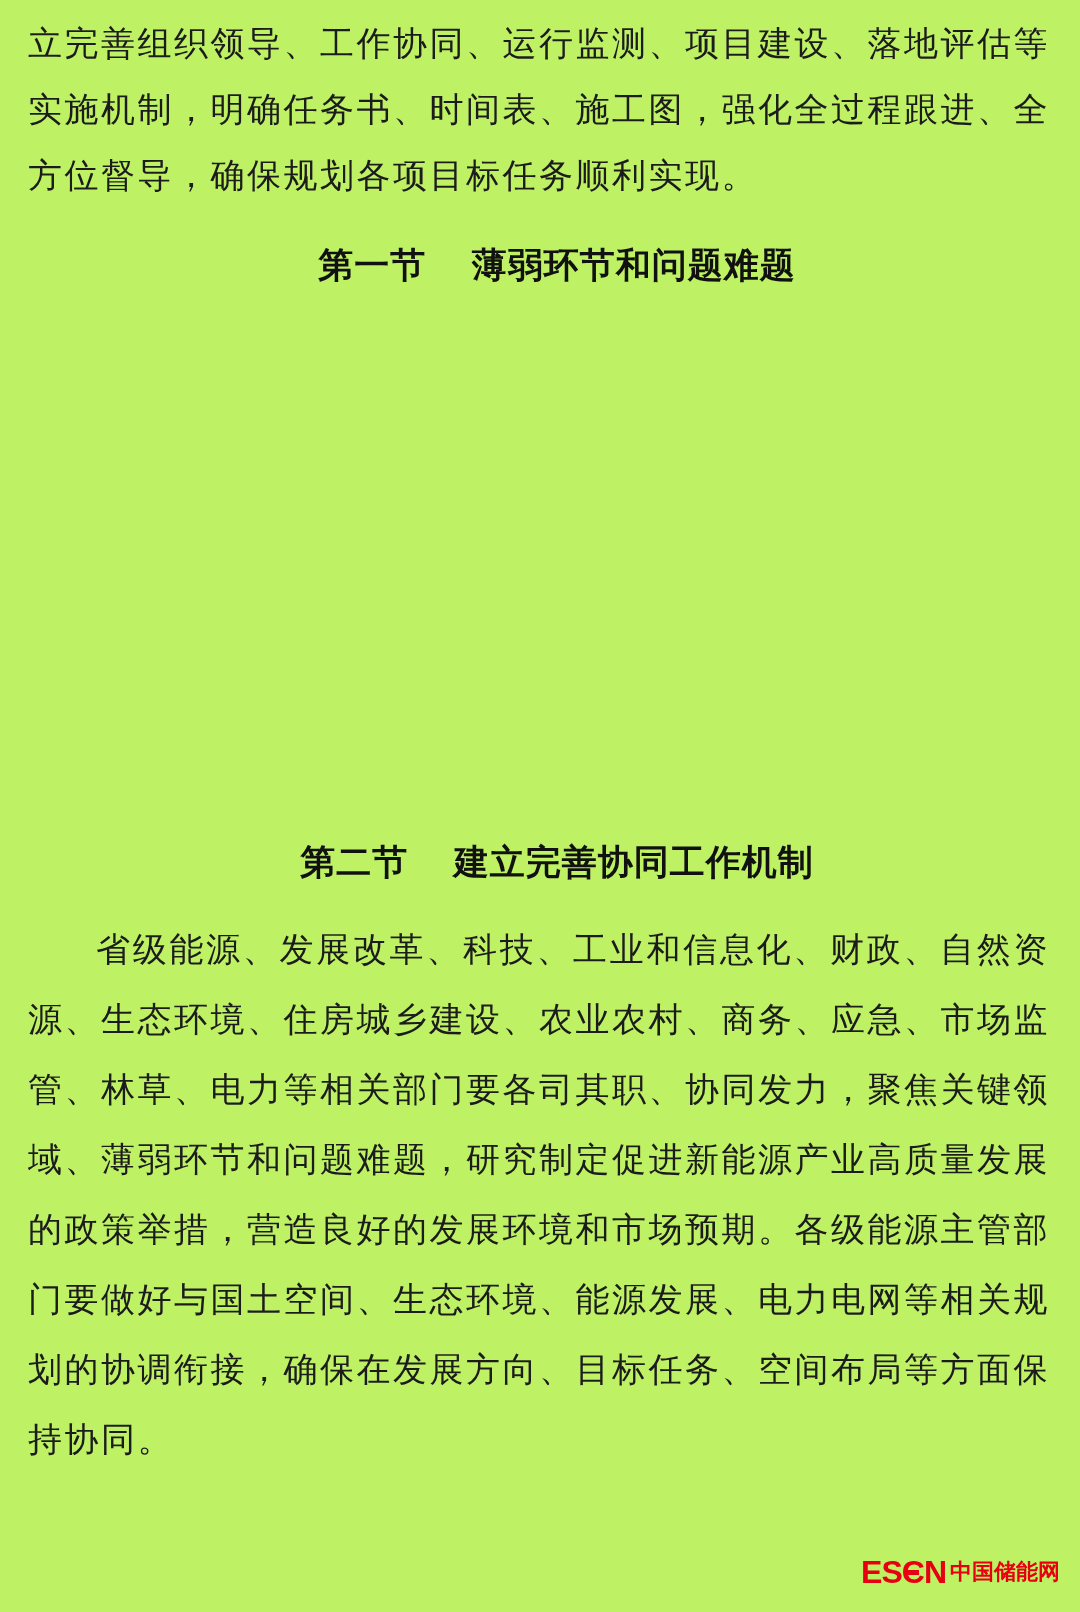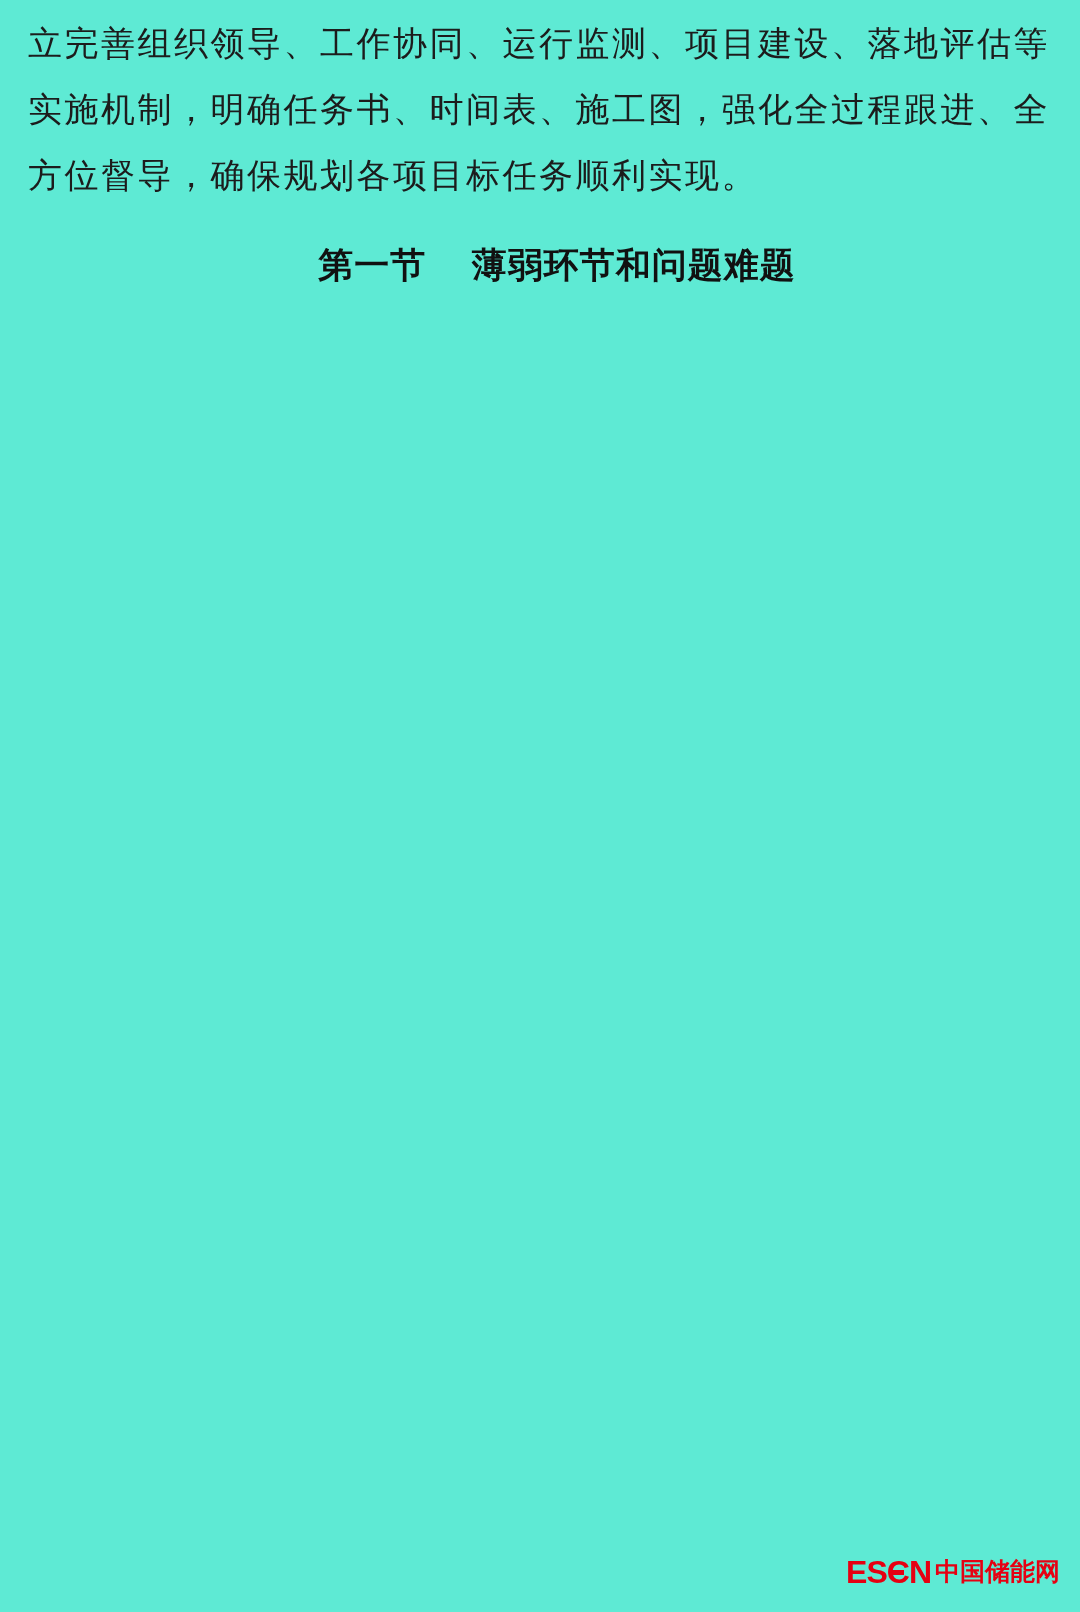--- a/index.html
+++ b/index.html
@@ -7,21 +7,21 @@
     padding: 0;
     width: 1080px;
     height: 1612px;
     background: #ffffff;
     overflow: hidden;
   }
   .page {
     position: relative;
     width: 1080px;
     height: 1612px;
-    background: #5eead4;
+    background: #bef264;
     color: #1c1c1c;
     font-family: "Liberation Serif", "DejaVu Serif", serif;
   }
   .para {
     position: absolute;
     left: 28px;
     right: 30px;
     margin: 0;
     font-size: 34px;
     letter-spacing: 2.5px;
@@ -71,39 +71,44 @@
     position: absolute;
     left: 45px;
     top: 16px;
     width: 13px;
     height: 5px;
     display: inline-block;
   }
   .site {
     font-family: "DejaVu Sans", "Liberation Sans", sans-serif;
     font-weight: bold;
-    font-size: 25px;
+    font-size: 22px;
     line-height: 30px;
     margin-left: 4px;
   }
 </style>
 </head>
 <body>
 
 <main class="page">
 
   <p class="para p1">立完善组织领导、工作协同、运行监测、项目建设、落地评估等实施机制，明确任务书、时间表、施工图，强化全过程跟进、全方位督导，确保规划各项目标任务顺利实现。</p>
 
   <h2 class="heading h1pos">
     <span class="hnum">第一节</span>
     <span class="htitle">薄弱环节和问题难题</span>
   </h2>
 
 
+  <h2 class="heading h2pos">
+    <span class="hnum">第二节</span>
+    <span class="htitle">建立完善协同工作机制</span>
+  </h2>
 
+  <p class="para indent p3">省级能源、发展改革、科技、工业和信息化、财政、自然资源、生态环境、住房城乡建设、农业农村、商务、应急、市场监管、林草、电力等相关部门要各司其职、协同发力，聚焦关键领域、薄弱环节和问题难题，研究制定促进新能源产业高质量发展的政策举措，营造良好的发展环境和市场预期。各级能源主管部门要做好与国土空间、生态环境、能源发展、电力电网等相关规划的协调衔接，确保在发展方向、目标任务、空间布局等方面保持协同。</p>
 
   <div class="watermark" style="color: rgb(230, 0, 18);">
     <span class="escn">ESCN</span>
     <span class="cdash" style="background: rgb(230, 0, 18);"></span>
     <span class="site">中国储能网</span>
   </div>
 
 </main>
 
 </body></html>

